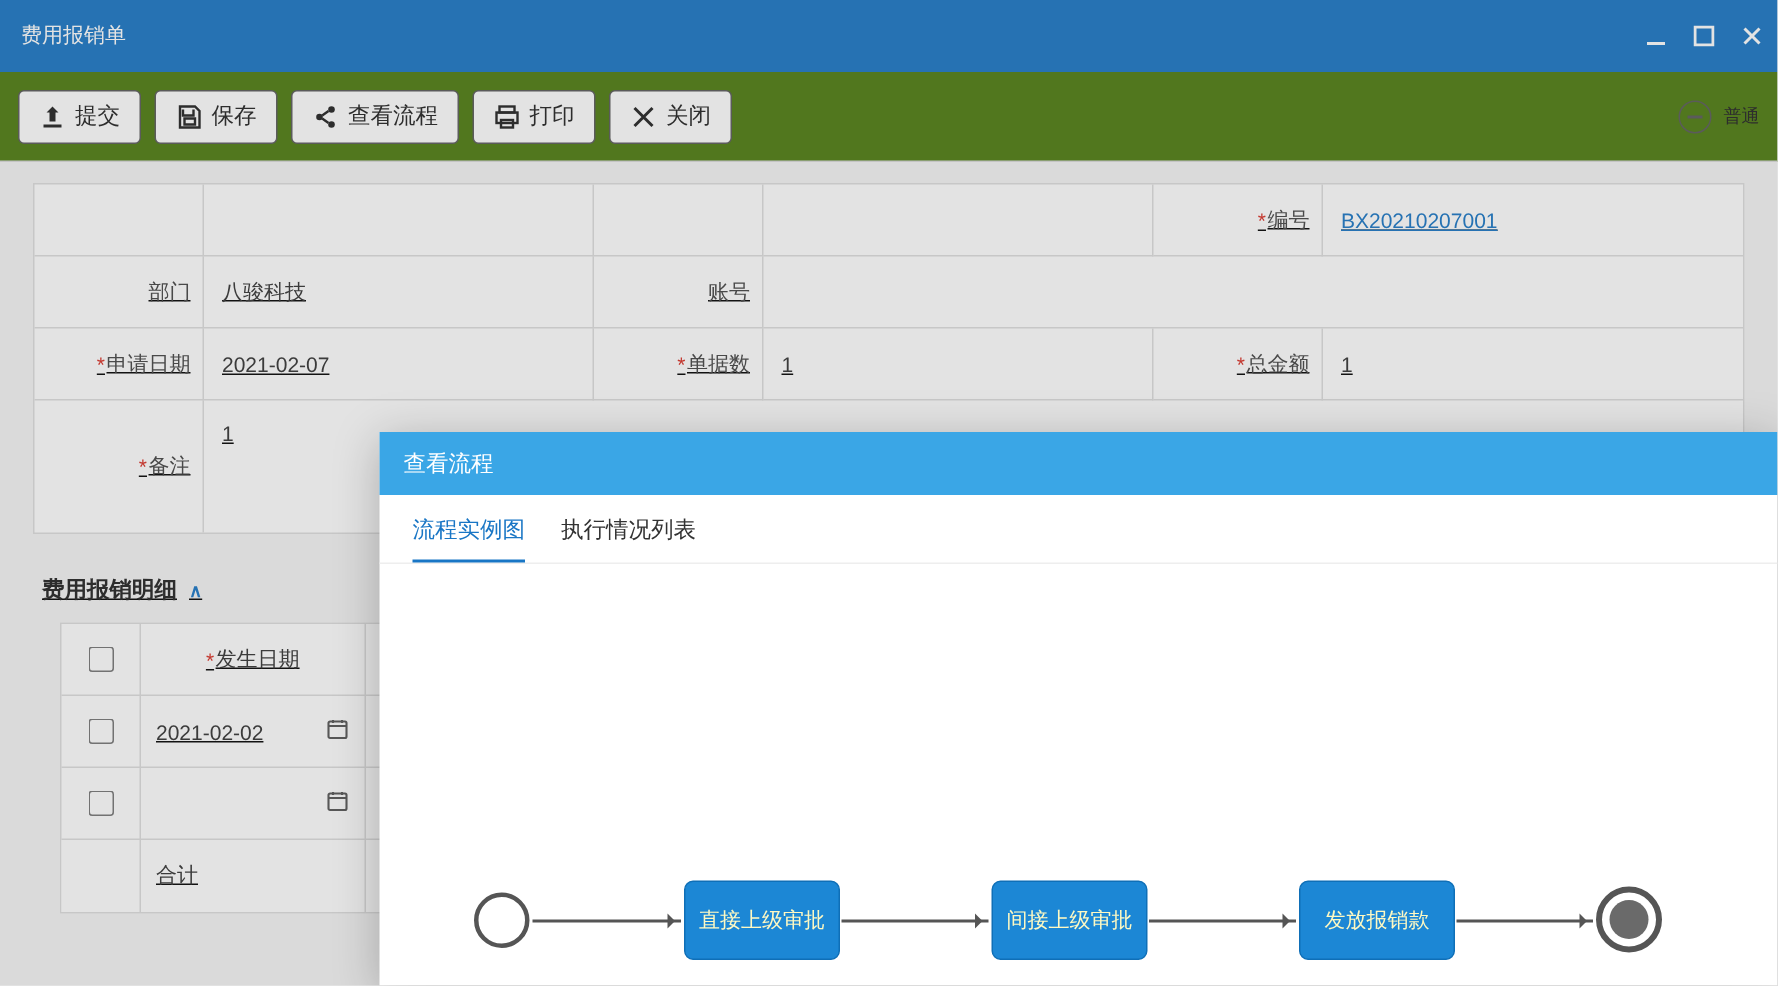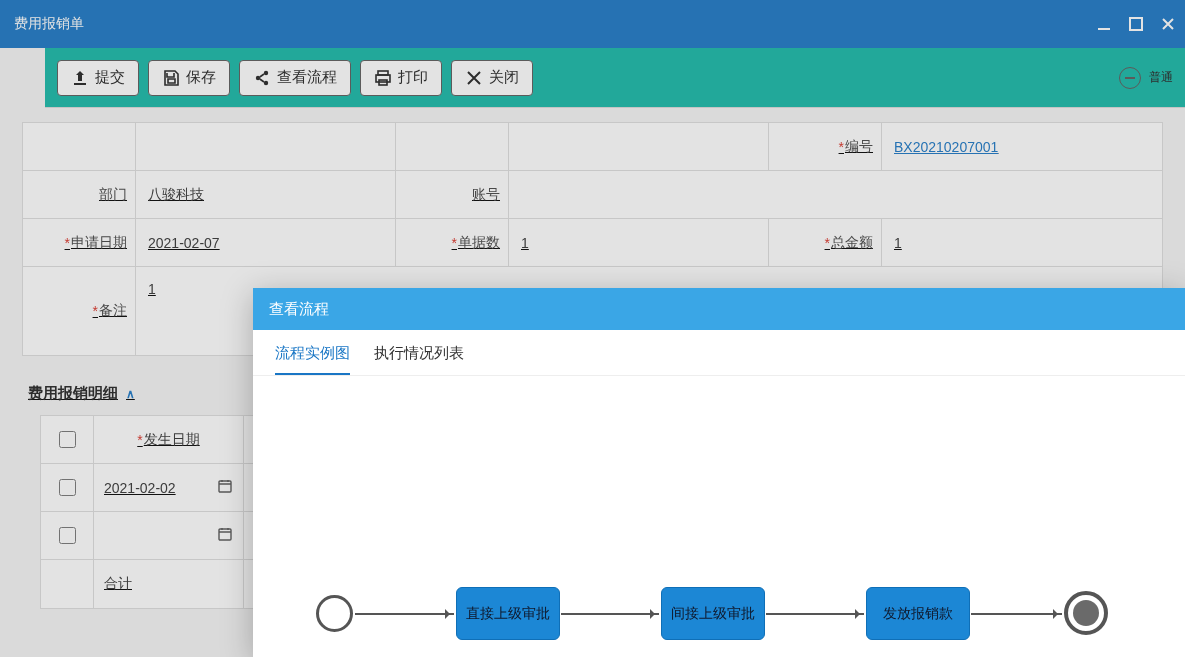--- a/index.html
+++ b/index.html
@@ -4,21 +4,21 @@
   <style>
     * { margin:0; padding:0; box-sizing:border-box; font-family:"Microsoft YaHei","PingFang SC",Arial,sans-serif; }
     body { background:#f5f5f5; width:1185px; height:657px; overflow:hidden; position:relative; }
     
     .titlebar { background:#1976c5; color:#fff; height:48px; display:flex; align-items:center; padding:0 10px 0 14px; font-size:14px; }
     .titlebar .title { flex:1; }
     .win-btns { display:flex; gap:18px; align-items:center; }
     .win-btn { width:14px; height:14px; display:flex; justify-content:center; align-items:center; cursor:pointer; }
     .win-btn svg { display:block; }
     
-    .toolbar { background:#14b8a6; height:60px; border-bottom:1px solid #d9d9d9; display:flex; align-items:center; padding:0 12px; gap:9px;margin-left:45px; }
+    .toolbar { background:#4d7c0f; height:60px; border-bottom:1px solid #d9d9d9; display:flex; align-items:center; padding:0 12px; gap:9px; }
     .t-btn { height:36px; border:1.5px solid #595959; border-radius:4px; background:#fff; display:flex; align-items:center; gap:6px; padding:0 13px; font-size:15px; color:#222; cursor:pointer;}
     .t-btn svg { width:18px; height:18px; }
     .spacer { flex:1; }
     .mode-badge { display:flex; align-items:center; gap:8px; font-size:12px; color:#222; }
     .mode-badge .circ { width:22px; height:22px; border:1.5px solid #595959; border-radius:50%; display:flex; align-items:center; justify-content:center;}
     .mode-badge .dash{width:10px;height:2px;background:#595959;}
     
     .content { padding:14px 22px; height:559px; overflow:auto;text-decoration:underline; }
     .form { border:1px solid #ddd; background:#fff; }
     .form-row { display:flex; }
@@ -51,21 +51,21 @@
     
     .modal { position:absolute; left:253px; top:288px; width:932px; height:369px; background:#fff; box-shadow:0 6px 30px rgba(0,0,0,.25);}
     .modal-header{background:#3aa6e6;color:#fff;height:42px;display:flex;align-items:center;padding:0 16px;font-size:15px;}
     .modal-tabs{display:flex;gap:24px;padding:14px 22px 0;border-bottom:1px solid #eee;}
     .mtab{padding:0 0 10px;font-size:15px;color:#333;cursor:pointer;}
     .mtab.active{color:#1976c5;border-bottom:2px solid #1976c5;}
     .flow-canvas{position:relative;height:290px;}
     .bpmn-start{position:absolute;left:63px;top:219px;width:37px;height:37px;border:3px solid #555;border-radius:50%;background:#fff;}
     .bpmn-end{position:absolute;left:811px;top:215px;width:44px;height:44px;border:4px solid #555;border-radius:50%;background:#fff;display:flex;align-items:center;justify-content:center;}
     .bpmn-end::after{content:"";width:26px;height:26px;background:#6a6a6a;border-radius:50%;}
-    .bpmn-task{position:absolute;top:211px;width:101px;height:53px;background:#1c87d5;border:1px solid #0f6fb7;border-radius:6px;color:#0f172a;display:flex;align-items:center;justify-content:center;font-size:14px;}
+    .bpmn-task{position:absolute;top:211px;width:101px;height:53px;background:#1c87d5;border:1px solid #0f6fb7;border-radius:6px;color:#fef9c3;display:flex;align-items:center;justify-content:center;font-size:14px;}
     .t1{left:203px;width:104px;}
     .t2{left:408px;width:104px;}
     .t3{left:613px;width:104px;}
     .arrow{position:absolute;top:237px;height:2px;background:#555;}
     .arrow::after{content:"";position:absolute;right:-1px;top:-4px;border:5px solid transparent;border-left-color:#555;}
     .a1{left:102px;width:99px;}
     .a2{left:308px;width:98px;}
     .a3{left:513px;width:98px;}
     .a4{left:718px;width:91px;}
   </style>

